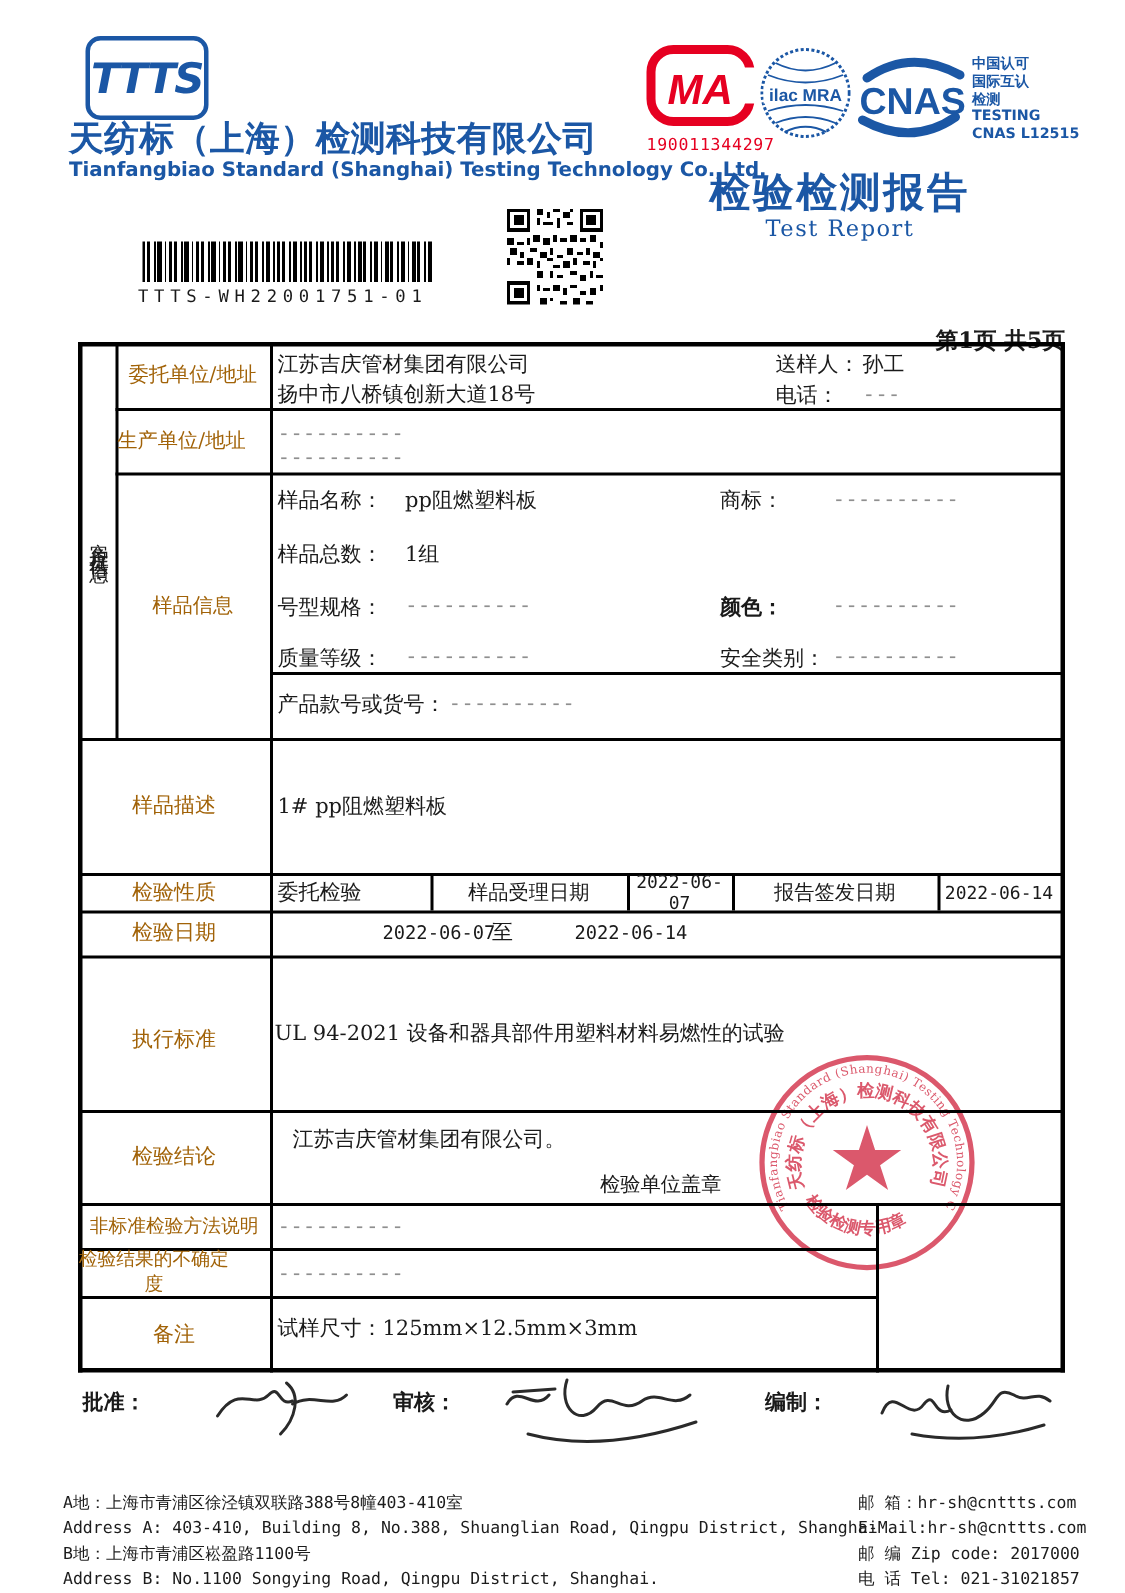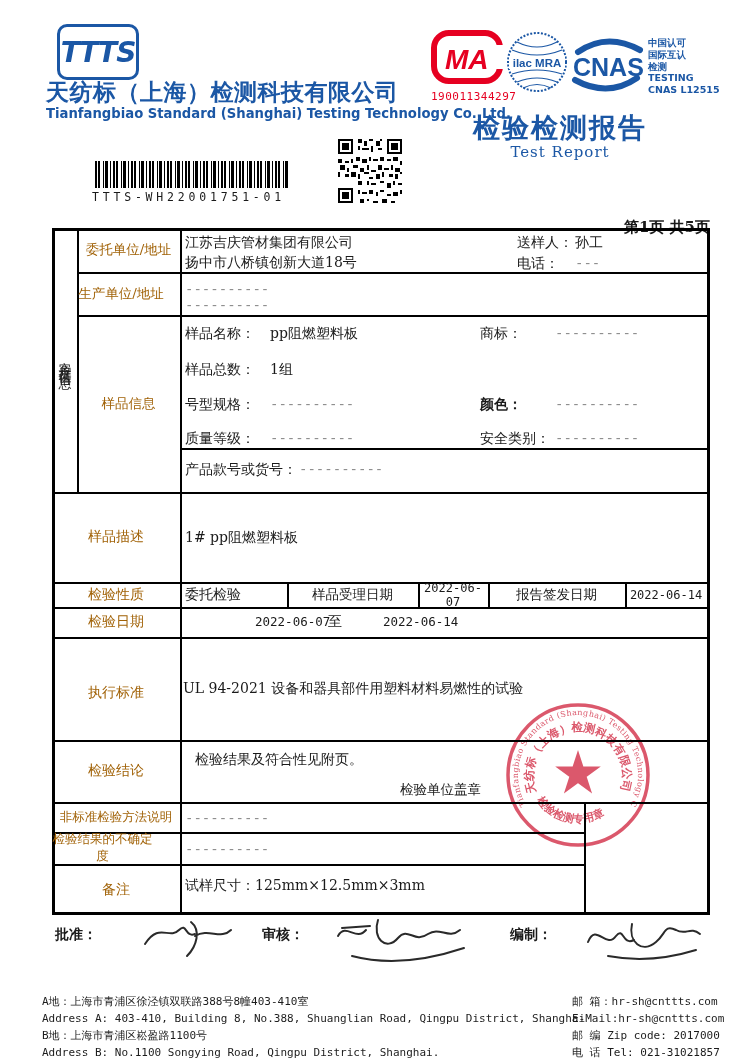--- a/index.html
+++ b/index.html
@@ -171,21 +171,21 @@
 
     <div class="lbl" style="left:0;top:379px;width:128px;height:30px;font-size:14px;">检验日期</div>
     <div class="txt mono" style="left:203px;top:386px;font-size:12.5px;">2022-06-07</div>
     <div class="txt" style="left:276px;top:385px;">至</div>
     <div class="txt mono" style="left:331px;top:386px;font-size:12.5px;">2022-06-14</div>
 
     <div class="lbl" style="left:0;top:409px;width:128px;height:111px;font-size:14px;">执行标准</div>
     <div class="txt" style="left:131px;top:452px;">UL 94-2021  设备和器具部件用塑料材料易燃性的试验</div>
 
     <div class="lbl" style="left:0;top:512px;width:128px;height:62px;font-size:14px;">检验结论</div>
-    <div class="txt" style="left:143px;top:523px;">检验结果及符合性见附页。</div>
+    <div class="txt" style="left:143px;top:523px;">江苏吉庆管材集团有限公司。</div>
     <div class="txt" style="left:348px;top:553px;font-size:13.5px;">检验单位盖章</div>
 
     <div class="lbl" style="left:0;top:574px;width:128px;height:30px;font-size:12.5px;">非标准检验方法说明</div>
     <div class="txt dash" style="left:133px;top:582px;">----------</div>
     <div class="lbl" style="left:0;top:604px;width:101px;height:32px;font-size:12.5px;">检验结果的不确定度</div>
     <div class="txt dash" style="left:133px;top:613px;">----------</div>
     <div class="lbl" style="left:0;top:636px;width:128px;height:51px;font-size:14px;">备注</div>
     <div class="txt" style="left:133px;top:649px;">试样尺寸：125mm×12.5mm×3mm</div>
   </div>
 

